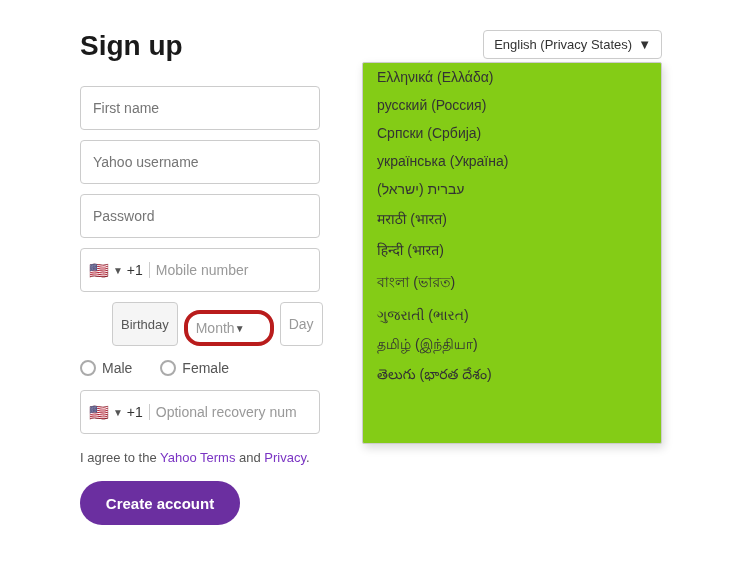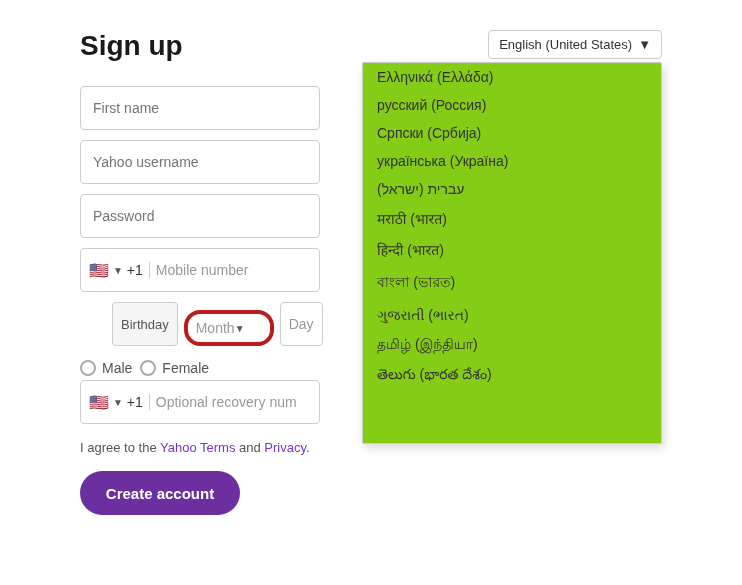--- a/index.html
+++ b/index.html
@@ -128,21 +128,22 @@
       color: #999;
       font-size: 14px;
       width: 55px;
       display: flex;
       align-items: center;
     }
 
     .gender-row {
       display: flex;
       align-items: center;
-      gap: 8px;
+      gap: 28px;
+      margin-bottom: 10px;
       padding: 4px 0;
     }
 
     .gender-option {
       display: flex;
       align-items: center;
       gap: 6px;
       font-size: 14px;
       color: #555;
     }
@@ -251,21 +252,21 @@
     }
   </style>
 </head>
 <body>
 
 <div class="page-container">
 
   <h1 class="title">Sign up</h1>
 
   <div class="lang-button">
-    <span>English (United States)</span>
+    <span>English (Privacy States)</span>
     <span>▼</span>
   </div>
 
   <div class="lang-dropdown">
     <div class="lang-list" id="lang-list">
     <div class="lang-item">Ελληνικά (Ελλάδα)</div>
         <div class="lang-item">русский (Россия)</div>
         <div class="lang-item">Српски (Србија)</div>
         <div class="lang-item">українська (Україна)</div>
         <div class="lang-item">עברית (ישראל)</div>

